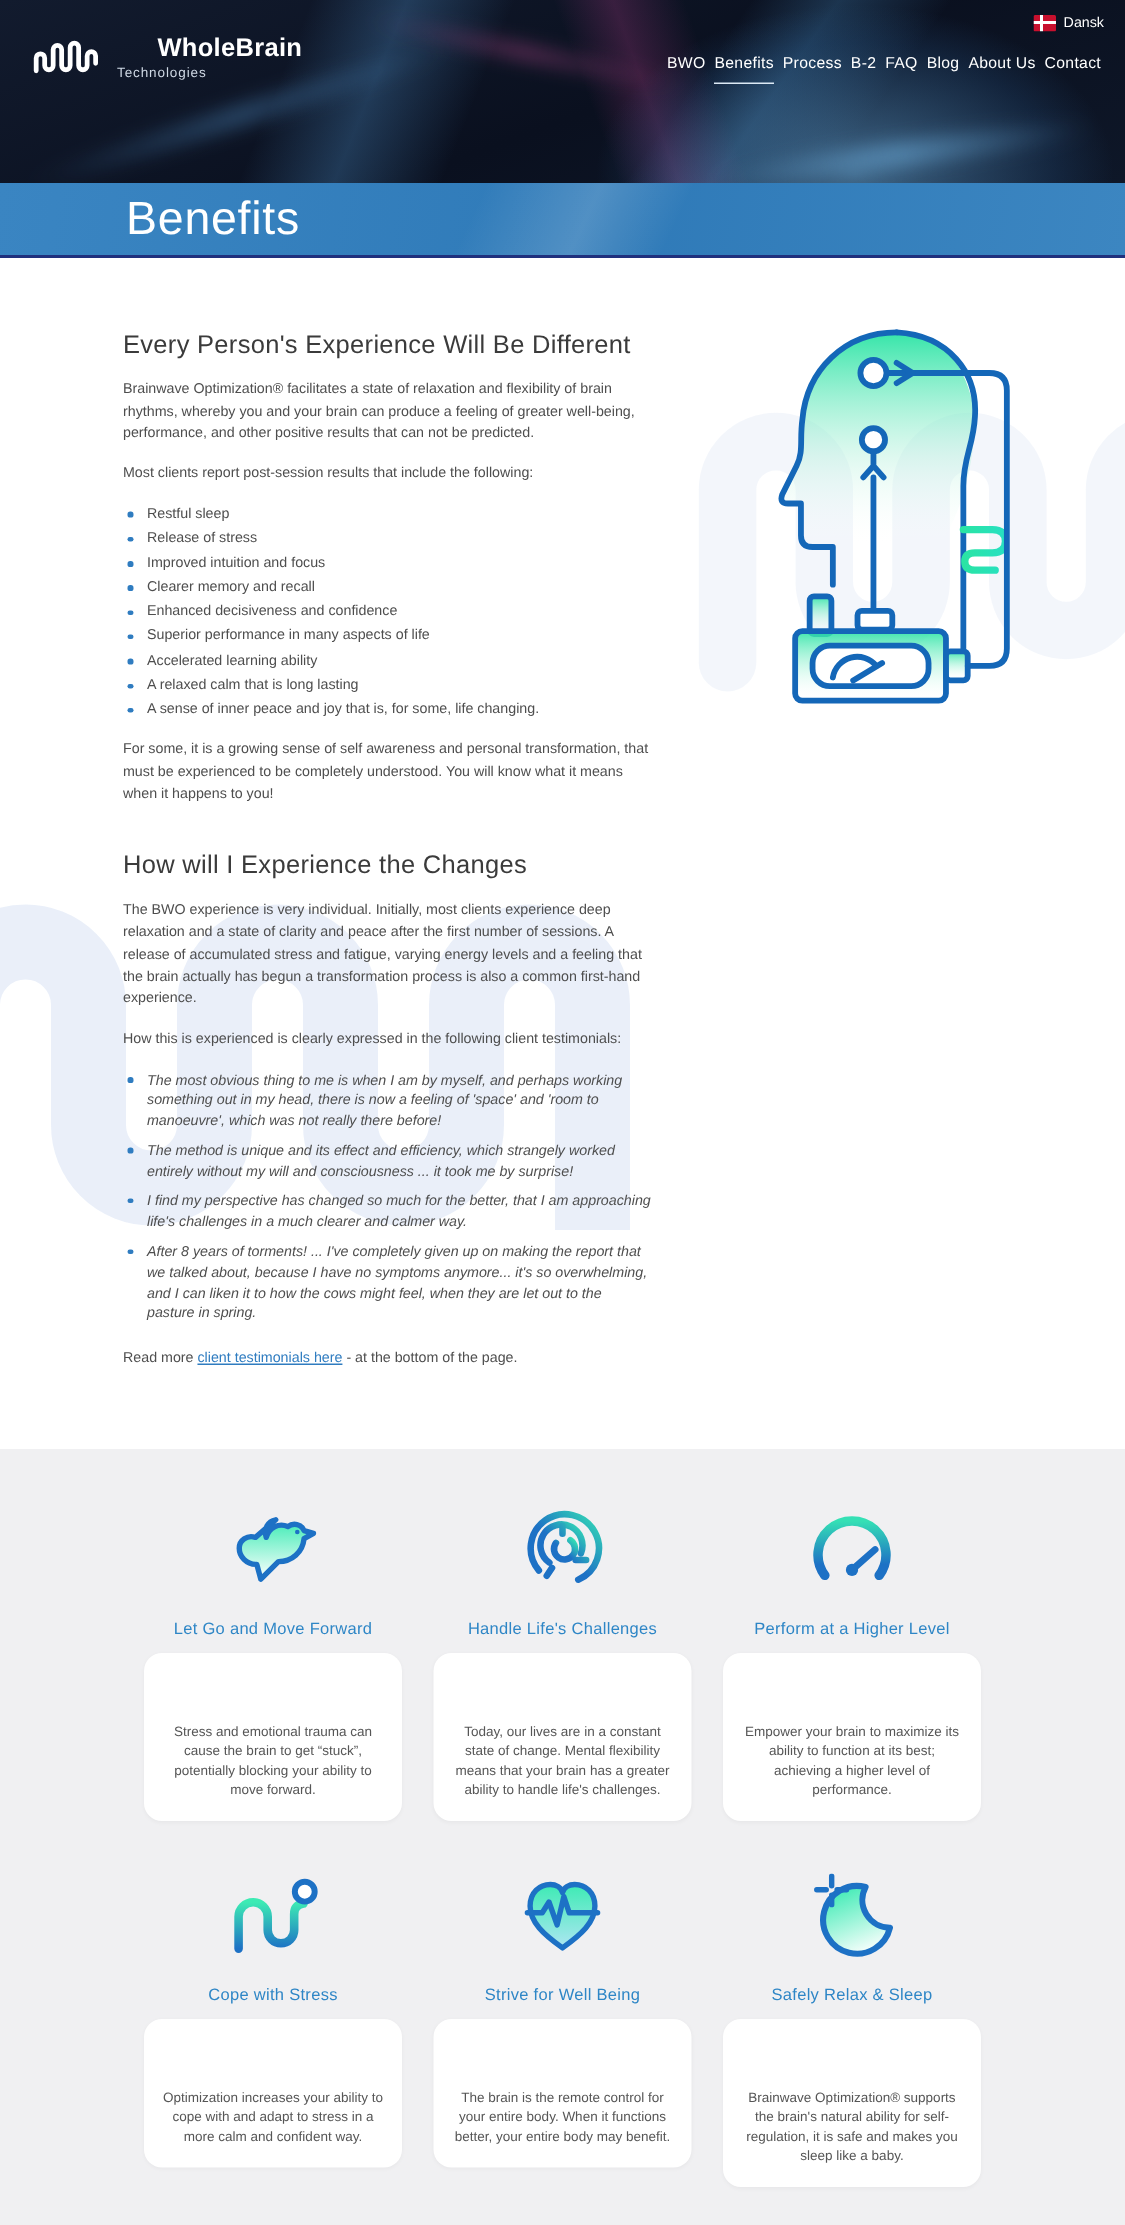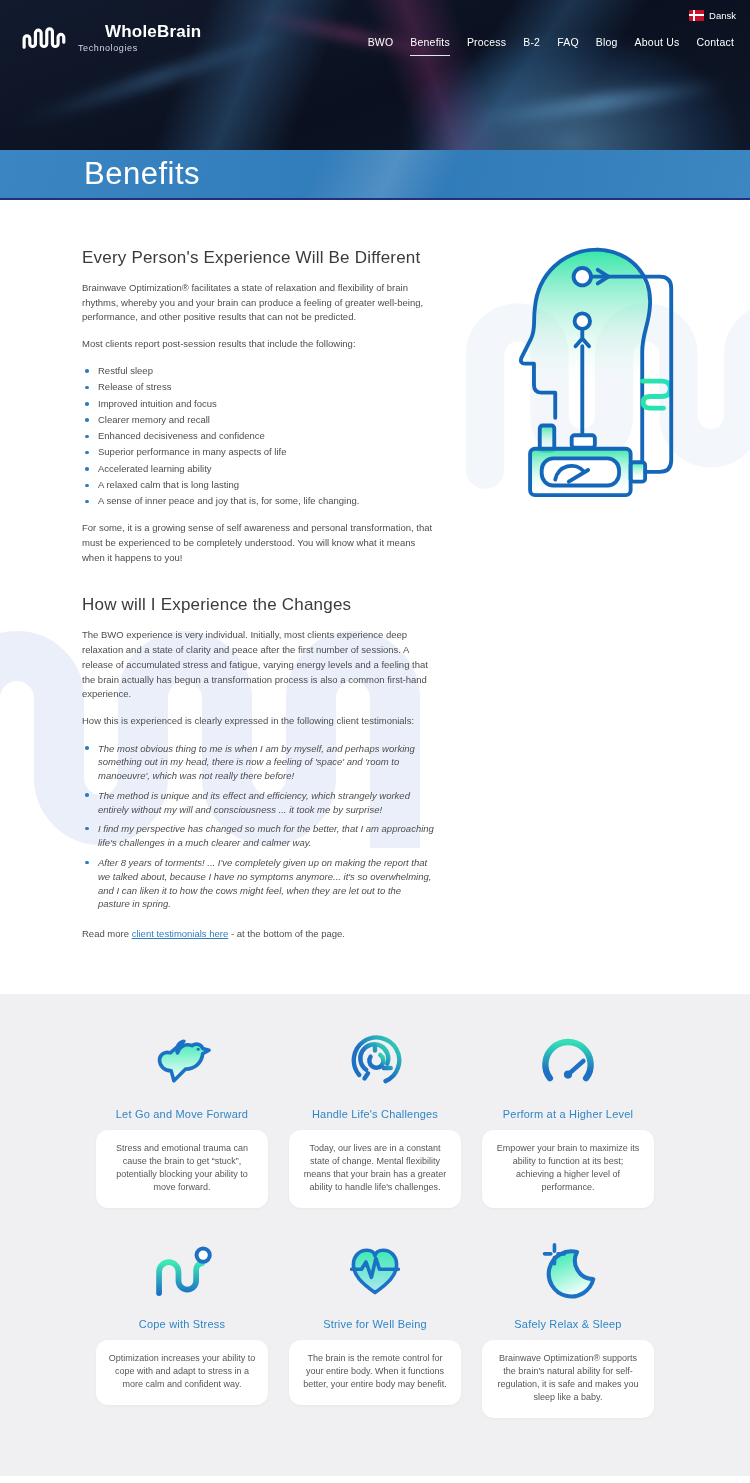--- a/index.html
+++ b/index.html
@@ -7,21 +7,21 @@
   body {
     width: 750px;
     font-family: "Liberation Sans", sans-serif;
     color: #4e4e4e;
     -webkit-font-smoothing: antialiased;
   }
   .page { width:750px; overflow:hidden; position:relative; }
 
   
   .header {
-    position: relative; height: 150px; overflow: hidden;
+    position: relative; height: 122px; overflow: hidden;
     background:
       radial-gradient(ellipse 230px 150px at 76% 95%, rgba(110,180,230,.50), rgba(50,110,170,.18) 58%, transparent 75%),
       linear-gradient(112deg, transparent 26%, rgba(80,150,210,.30) 34%, transparent 43%),
       linear-gradient(70deg, transparent 52%, rgba(215,70,160,.22) 57%, transparent 63%),
       linear-gradient(125deg, transparent 60%, rgba(80,160,220,.25) 67%, transparent 76%),
       linear-gradient(160deg, #121b2e 0%, #0a101f 55%, #0e1728 100%);
   }
   .streak { position:absolute; border-radius:50%; filter:blur(6px); }
   .s1 { width:300px; height:14px; left:10px; top:70px; background:linear-gradient(90deg,transparent,rgba(90,160,220,.35),transparent); transform:rotate(-18deg); }
   .s2 { width:220px; height:10px; left:240px; top:30px; background:linear-gradient(90deg,transparent,rgba(230,90,170,.35),transparent); transform:rotate(12deg); }
@@ -33,21 +33,21 @@
   }
   .flag {
     width:15px; height:10.5px; display:inline-block; border-radius:1px;
     background:
       linear-gradient(to bottom, transparent 4px, #fff 4px, #fff 6.2px, transparent 6.2px),
       linear-gradient(to right, #c8102e 4.2px, #fff 4.2px, #fff 6.4px, #c8102e 6.4px);
   }
   .brand { position:absolute; left:22px; top:22px; display:flex; align-items:center; gap:10px; z-index:3; cursor:pointer; }
   .brand-text .brand-name { color:#fff; font-size:17px; font-weight:bold; letter-spacing:.2px;margin-left:27px; }
   .brand-text .brand-sub  { color:#cfd8e4; font-size:9px; letter-spacing:.6px; margin-top:1px; }
-  .nav { position:absolute; right:16px; top:36px; display:flex; gap:17px; z-index:3; }
+  .nav { position:absolute; right:16px; top:36px; display:flex; gap:6px; z-index:3; }
   .nav a { color:#fff; font-size:10.5px; text-decoration:none; letter-spacing:.2px; padding-bottom:7px; cursor:pointer; }
   .nav a.active { border-bottom:1.6px solid #dce9f5; }
 
   
   .hero {
     height:50px; position:relative;
     background:
       linear-gradient(115deg, transparent 42%, rgba(255,255,255,.16) 52%, transparent 60%),
       linear-gradient(100deg, #3a85c2, #2f7ab8 55%, #3c86c1);
     border-bottom:2px solid #20307d;
@@ -75,21 +75,21 @@
   .features { background:#f0f0f2; padding:36px 0 58px; }
   .feat-grid { display:grid; grid-template-columns:repeat(3,193px); justify-content:center; row-gap:32px; }
   .feat { text-align:center; }
   .feat .icon-wrap { height:62px; display:flex; align-items:center; justify-content:center; }
   .feat h3 { margin-top:16px; font-size:11px; font-weight:400; color:#2e86c6; letter-spacing:.2px; }
   .feat .card {
     background:#fff; border-radius:12px; width:172px; margin:10px auto 0;
     padding:12px 12px 14px; min-height:58px;
     box-shadow:0 1px 3px rgba(0,0,0,.04);
   }
-  .feat .card p { font-size:9px; line-height:1.45; color:#565656; }
+  .feat .card p { font-size:9px; line-height:1.45; color:#565656;margin-top:34px; }
 </style>
 </head>
 <body>
 
 <div class="page">
 
   <header class="header">
     <div class="streak s1"></div>
     <div class="streak s2"></div>
     <div class="streak s3"></div>

